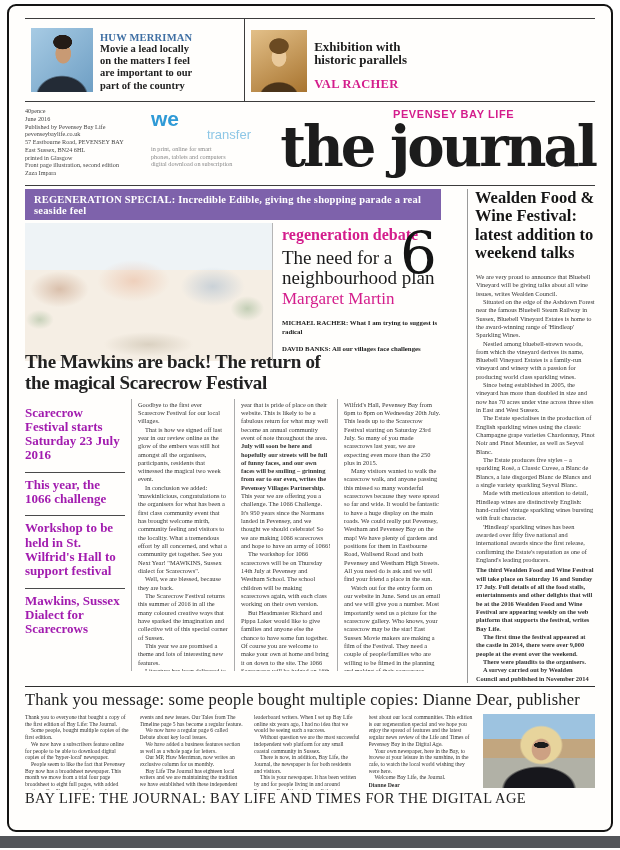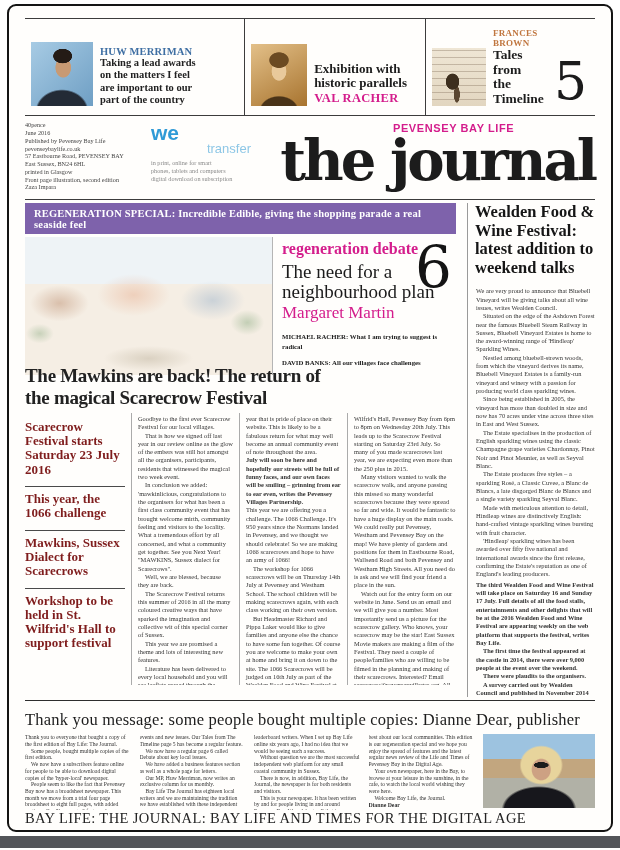--- a/index.html
+++ b/index.html
@@ -23,38 +23,38 @@
     radial-gradient(ellipse 26px 20px at 50% 108%, #4a3318 0 70%, transparent 76%),
     linear-gradient(150deg,#e3c089,#a8742f);}
   .frances-photo{width:54px;height:58px;background:
     radial-gradient(ellipse 10px 12px at 38% 58%, #3d2f1f 0 64%, transparent 70%),
     radial-gradient(ellipse 5px 14px at 46% 80%, #5a4630 0 55%, transparent 62%),
     repeating-linear-gradient(0deg, rgba(120,100,80,.0) 0 6px, rgba(120,100,80,.35) 6px 7px),
     linear-gradient(#efe6d5,#e2d6c0);}
   .promo1-name{font-weight:700;color:#3f6fa3;font-size:10.5px;letter-spacing:.2px;}
   .promo1-quote{font-weight:700;font-size:10.5px;line-height:1.18;color:#222;white-space:pre-line;}
   .promo2-title{font-weight:700;font-size:13px;line-height:1.05;color:#1d1d1d;white-space:pre-line;}
-  .promo2-name{font-weight:700;color:#d41d8c;font-size:12.5px;margin-top:2px;letter-spacing:.3px;}
+  .promo2-name{font-weight:700;color:#d41d8c;font-size:12.5px;margin-top:10px;letter-spacing:.3px;}
   .promo3-name{font-weight:700;color:#c0763f;font-size:9px;letter-spacing:.3px;}
   .promo3-title{font-weight:700;font-size:13.5px;line-height:1.08;color:#1d1d1d;white-space:pre-line;}
   .promo3-page{font-size:52px;line-height:.95;color:#1b1b1b;margin-left:auto;font-family:"DejaVu Serif",serif;}
 
   
   .masthead{display:flex;border-bottom:1px solid #3c3c3c;padding:5px 0 4px 0;height:84px;box-sizing:border-box;}
   .imprint{width:126px;font-size:6.2px;line-height:1.25;color:#444;white-space:pre-line;}
   .wetransfer{width:100px;padding-top:4px;}
   .wt-we{font-family:"Liberation Sans",sans-serif;font-weight:700;font-size:21px;line-height:.8;color:#2f9ad6;}
   .wt-transfer{font-family:"Liberation Sans",sans-serif;font-size:13px;color:#8ec7e6;line-height:1;text-align:right;}
   .wt-tagline{font-size:6.2px;color:#8a8a8a;line-height:1.25;margin-top:4px;white-space:pre-line;}
   .mast-title-wrap{flex:1;position:relative;text-align:right;}
   .kicker{position:absolute;top:1px;left:142px;font-family:"Liberation Sans",sans-serif;font-weight:700;font-size:11px;letter-spacing:.6px;color:#d41d8c;}
   .mast-title{margin:11px 0 0 0;font-family:"DejaVu Serif",serif;font-weight:700;font-size:56px;line-height:1;letter-spacing:-3px;color:#1c1c1c;}
 
   
-  .content{display:grid;grid-template-columns:1fr 128px;column-gap:11px;margin-top:3px;}
+  .content{display:grid;grid-template-columns:1fr 128px;column-gap:26px;margin-top:3px;}
   .right-col{border-left:1px solid #9a9a9a;padding-left:8px;overflow:hidden;height:494px;}
   .wealden-head{font-weight:700;font-size:16.5px;line-height:1.12;color:#161616;border-left:5px solid #7e62ab;padding-left:7px;margin-left:-13px;white-space:pre-line;}
   .wealden-body{margin-top:10px;font-size:6.3px;line-height:1.3;color:#333;}
   .banner{background:#7e62ab;color:#fff;font-weight:700;font-size:10.5px;padding:5px 9px 4px 9px;letter-spacing:.2px;}
   .feature-row{display:grid;grid-template-columns:247px 1fr;margin-top:3px;height:121px;}
   .illustration{background:
      radial-gradient(ellipse 42px 26px at 14% 48%, rgba(190,145,115,.5), transparent 70%),
      radial-gradient(ellipse 52px 30px at 44% 42%, rgba(232,178,148,.5), transparent 70%),
      radial-gradient(ellipse 46px 28px at 76% 46%, rgba(150,175,200,.45), transparent 70%),
      radial-gradient(ellipse 64px 18px at 50% 88%, rgba(196,185,165,.55), transparent 70%),
@@ -67,29 +67,29 @@
   .debate-author{color:#d41d8c;font-size:17px;margin-top:1px;}
   .debate-page{position:absolute;top:4px;right:4px;font-size:58px;line-height:.9;color:#141414;font-family:"DejaVu Serif",serif;}
   .debate-quotes{margin-top:9px;font-weight:700;font-size:6.8px;line-height:1.45;color:#222;}
 
   .headline{font-weight:700;font-size:19px;line-height:1.12;letter-spacing:-.3px;color:#222;margin:7px 0 5px 0;white-space:pre-line;}
 
   .columns{display:grid;grid-template-columns:107px 1fr 1fr 1fr;height:272px;overflow:hidden;}
   .col{padding:2px 6px 0 6px;border-right:1px solid #ababab;overflow:hidden;}
   .col:last-child{border-right:none;padding-right:0;}
   .sidebar{padding-left:0;}
-  .sb-item{font-weight:700;font-size:13px;line-height:1.1;color:#7f1d1d;padding:5px 0 9px 0;border-bottom:1px solid #4a4a4a;}
+  .sb-item{font-weight:700;font-size:13px;line-height:1.1;color:#a21caf;padding:5px 0 9px 0;border-bottom:1px solid #4a4a4a;}
   .sb-item:last-child{border-bottom:none;}
   .coltext{font-size:6.4px;line-height:1.3;color:#333;}
   .coltext p{margin:0;text-indent:7px;}
   .coltext p:first-child{text-indent:0;}
   .boldtext p{font-weight:700;}
 
   
-  .thanks{border-top:1px solid #2e2e2e;margin-top:3px;padding-top:9px;}
+  .thanks{border-top:1px solid #2e2e2e;margin-top:3px;padding-top:3px;}
   .thanks-head{font-size:16.5px;color:#1c1c1c;letter-spacing:.2px;}
   .thanks-cols{display:grid;grid-template-columns:1fr 1fr 1fr 1fr 112px;gap:9px;height:76px;overflow:hidden;margin-top:4px;}
   .tcol{font-size:5.6px;line-height:1.2;color:#333;overflow:hidden;}
   .tcol p{margin:0;text-indent:6px;}
   .tcol p:first-child{text-indent:0;}
   .signature{font-weight:700;font-size:5.8px;margin-top:1px;}
   .dianne-photo{width:112px;height:74px;background:
      radial-gradient(ellipse 10px 4px at 52% 42%, #1c1c1c 0 70%, transparent 78%),
      radial-gradient(ellipse 15px 17px at 52% 48%, #cda183 0 60%, transparent 67%),
      radial-gradient(ellipse 33px 30px at 52% 42%, #e7d49c 0 60%, transparent 66%),
@@ -100,42 +100,33 @@
 </head>
 <body>
 
 <div class="page">
 
   <div class="promos">
     <div class="promo">
       <div class="promo-img huw-photo"></div>
       <div>
         <div class="promo1-name">HUW MERRIMAN</div>
-        <div class="promo1-quote">Taking a lead awards
+        <div class="promo1-quote">Movie a lead locally
 on the matters I feel
 are important to our
 part of the country</div>
       </div>
     </div>
     <div class="promo">
       <div class="promo-img val-photo"></div>
       <div>
         <div class="promo2-title">Exhibition with
 historic parallels</div>
         <div class="promo2-name">VAL RACHER</div>
       </div>
-    </div>
-    <div class="promo">
-      <div class="promo-img frances-photo"></div>
-      <div>
-        <div class="promo3-name">FRANCES BROWN</div>
-        <div class="promo3-title">Tales from
-the Timeline</div>
-      </div>
-      <div class="promo3-page">5</div>
     </div>
   </div>
 
   <div class="masthead">
     <div class="imprint">40pence
 June 2016
 Published by Pevensey Bay Life
 pevenseybaylife.co.uk
 57 Eastbourne Road, PEVENSEY BAY
 East Sussex, BN24 6HL
@@ -175,22 +166,22 @@
         </div>
       </div>
 
       <h2 class="headline">The Mawkins are back! The return of
 the magical Scarecrow Festival</h2>
 
       <div class="columns">
         <div class="col sidebar">
           <div class="sb-item">Scarecrow Festival starts Saturday 23 July 2016</div>
           <div class="sb-item">This year, the 1066 challenge</div>
+          <div class="sb-item">Workshop to be held in St. Wilfrid's Hall to support festival</div>
           <div class="sb-item">Mawkins, Sussex Dialect for Scarecrows</div>
-          <div class="sb-item">Workshop to be held in St. Wilfrid's Hall to support festival</div>
         </div>
         <div class="col coltext">
             <p>Goodbye to the first ever Scarecrow Festival for our local villages.</p>
             <p>That is how we signed off last year in our review online as the glow of the embers was still hot amongst all the organisers, participants, residents that witnessed the magical two week event.</p>
             <p>In conclusion we added: 'mawkinlicious, congratulations to the organisers for what has been a first class community event that has brought welcome mirth, community feeling and visitors to the locality. What a tremendous effort by all concerned, and what a community get together. See you Next Year! "MAWKINS, Sussex dialect for Scarecrows".</p>
             <p>Well, we are blessed, because they are back.</p>
             <p>The Scarecrow Festival returns this summer of 2016 in all the many coloured creative ways that have sparked the imagination and collective wit of this special corner of Sussex.</p>
             <p>This year we are promised a theme and lots of interesting new features.</p>
             <p>Literature has been delivered to every local household and you will see leaflets spread through the village.</p>
           </div>

